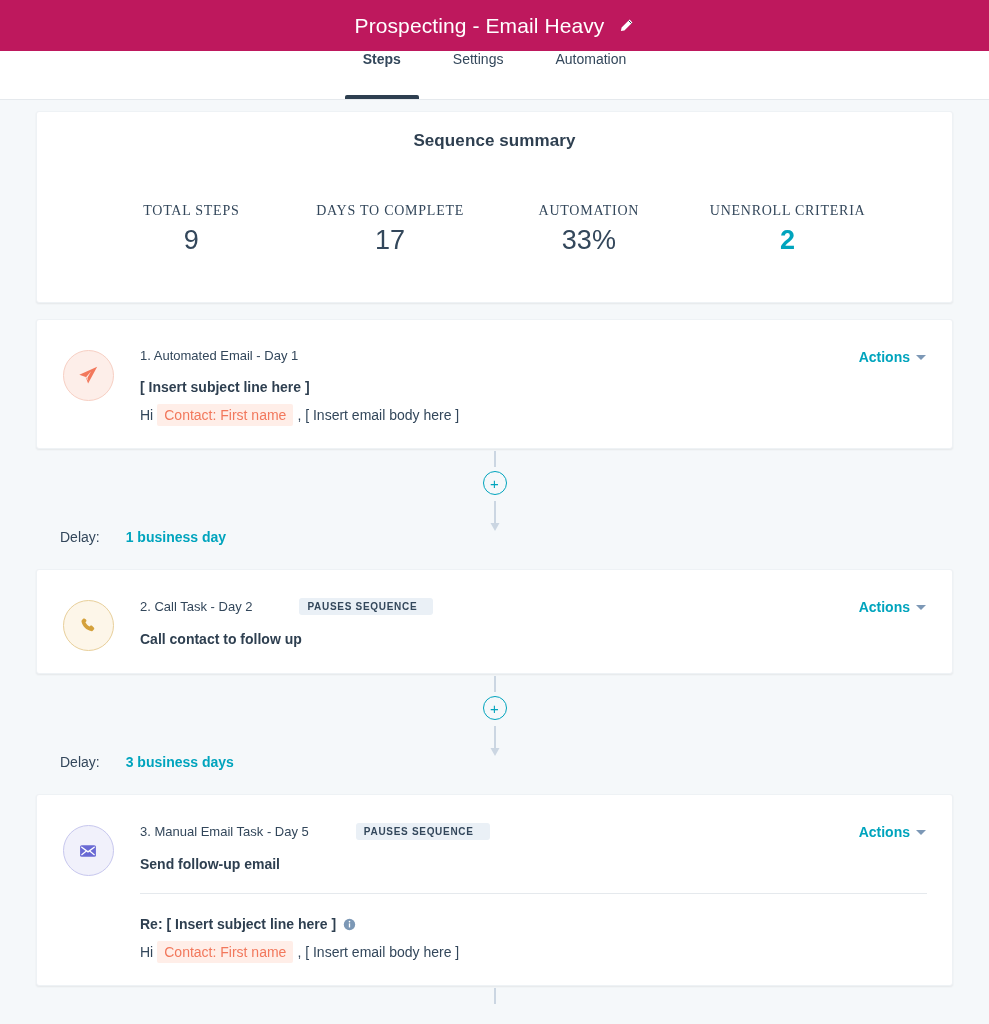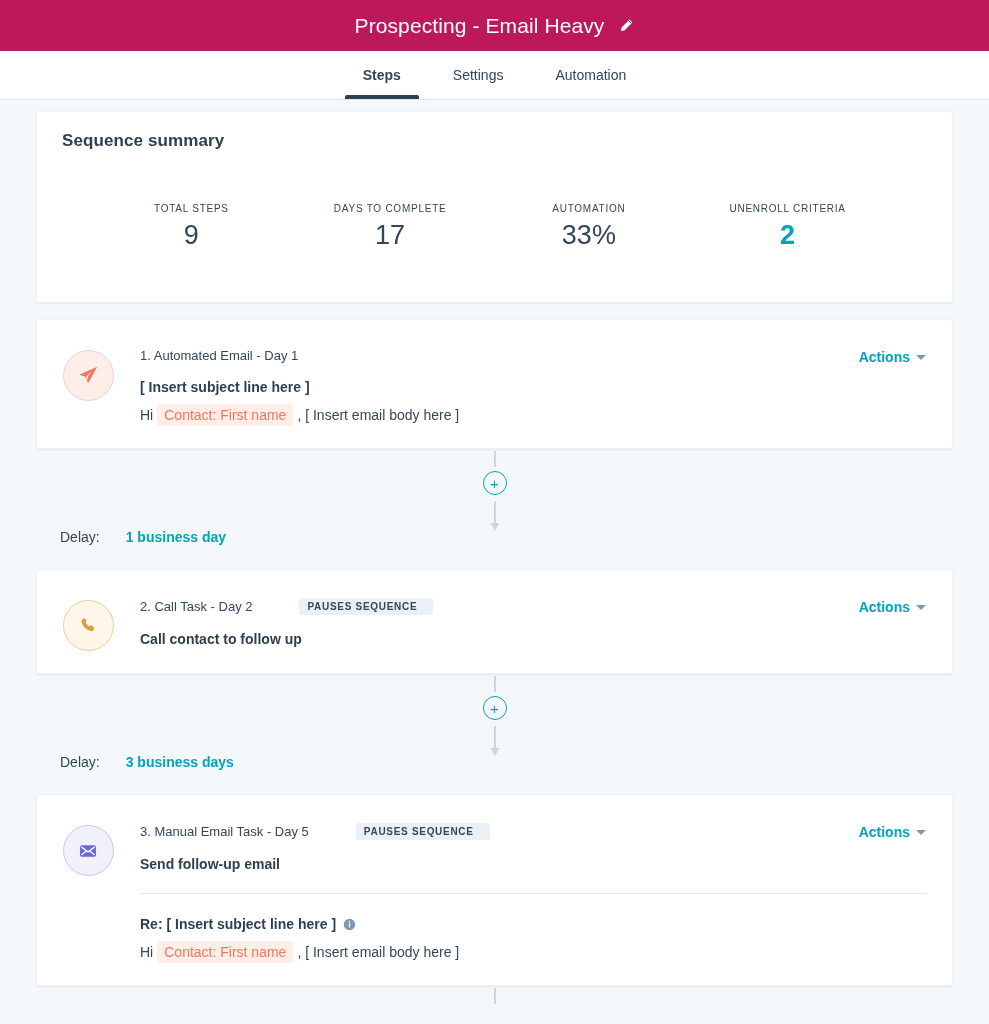--- a/index.html
+++ b/index.html
@@ -48,21 +48,21 @@
     background: #ffffff;
     border-bottom: 1px solid #e5e9ed;
     display: flex;
     align-items: stretch;
     justify-content: center;
     gap: 0;
   }
   .tab {
     position: relative;
     display: flex;
-    align-items: center;
+    align-items: flex-start;
     padding: 0 26px;
     font-size: 14px;
     color: #33475b;
     cursor: pointer;
     white-space: nowrap;
   }
   .tab.active { font-weight: bold; }
   .tab.active::after {
     content: "";
     position: absolute;
@@ -91,36 +91,38 @@
   .summary-card {
     padding: 19px 25px 24px 25px;
     height: 192px;
     position: relative;
   }
   .summary-title {
     font-size: 17px;
     font-weight: bold;
     color: #2e3f50;
     letter-spacing: .1px;
+    text-align: center;
   }
   .summary-stats {
     display: flex;
     margin-top: 52px;
     padding: 0 40px 0 30px;
   }
   .stat {
     flex: 1;
     text-align: center;
   }
   .stat-label {
-    font-size: 10px;
+    font-size: 14px;
     letter-spacing: .75px;
     color: #33475b;
     text-transform: uppercase;
     font-weight: 400;
+    font-family: Liberation Serif, serif;
   }
   .stat-value {
     margin-top: 7px;
     font-size: 27px;
     color: #33475b;
     font-weight: 400;
     line-height: 1.1;
   }
   .stat-value.link {
     color: #00a4bd;

